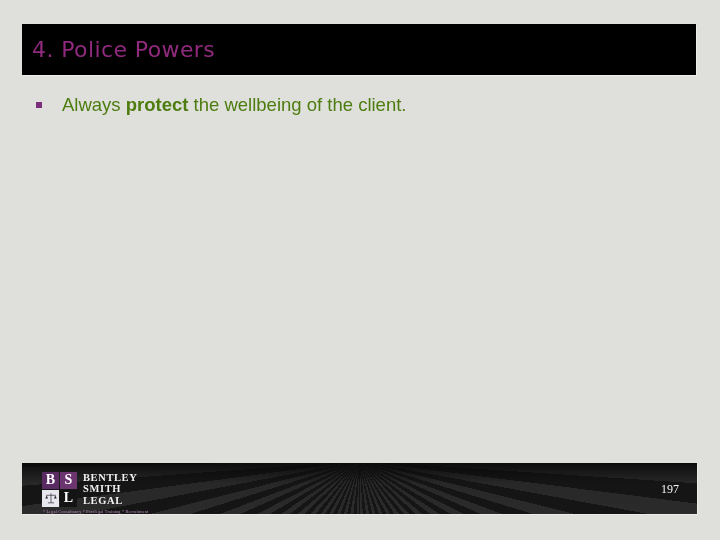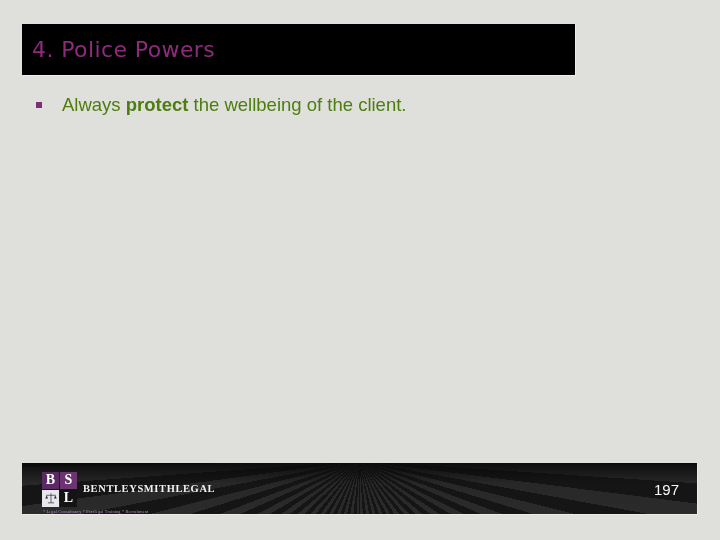--- a/index.html
+++ b/index.html
@@ -19,21 +19,21 @@
     position: absolute;
     inset: 0;
     background: #dfe0db;
   }
 
   
   .title-bar {
     position: absolute;
     left: 22px;
     top: 24px;
-    width: 553px;
+    width: 674px;
     height: 51px;
     background: #000000;
     box-shadow: 1px 1px 0 rgba(255,255,255,0.45);
   }
   .title-text {
     position: absolute;
     left: 10px;
     top: 50%;
     transform: translateY(-52%);
     font-size: 22px;
@@ -128,20 +128,21 @@
     font-size: 14px;
     line-height: 1;
   }
   .lg-b { background: #5a2a62; color: #ffffff; }
   .lg-s { background: #6d3570; color: #ffffff; }
   .lg-scales { background: #e9e7ee; }
   .lg-l { background: #141414; color: #ffffff; }
 
   .logo-words {
     display: flex;
+    flex-direction: column;
     justify-content: center;
   }
   .logo-word {
     font-family: "Liberation Serif", serif;
     font-weight: bold;
     font-size: 10.5px;
     line-height: 11.5px;
     color: #f2f2f2;
     letter-spacing: 0.6px;
   }
@@ -155,22 +156,22 @@
     letter-spacing: 0.2px;
     white-space: nowrap;
   }
 
   .page-number {
     position: absolute;
     right: 18px;
     top: 50%;
     transform: translateY(-50%);
     color: #f5f5f5;
-    font-size: 15px;
-    font-family: Liberation Sans, sans-serif;
+    font-size: 12px;
+    font-family: Liberation Serif, serif;
   }
 </style>
 </head>
 <body>
 
 <div class="slide">
 
   <div class="title-bar">
     <div class="title-text">4. Police Powers</div>
   </div>

